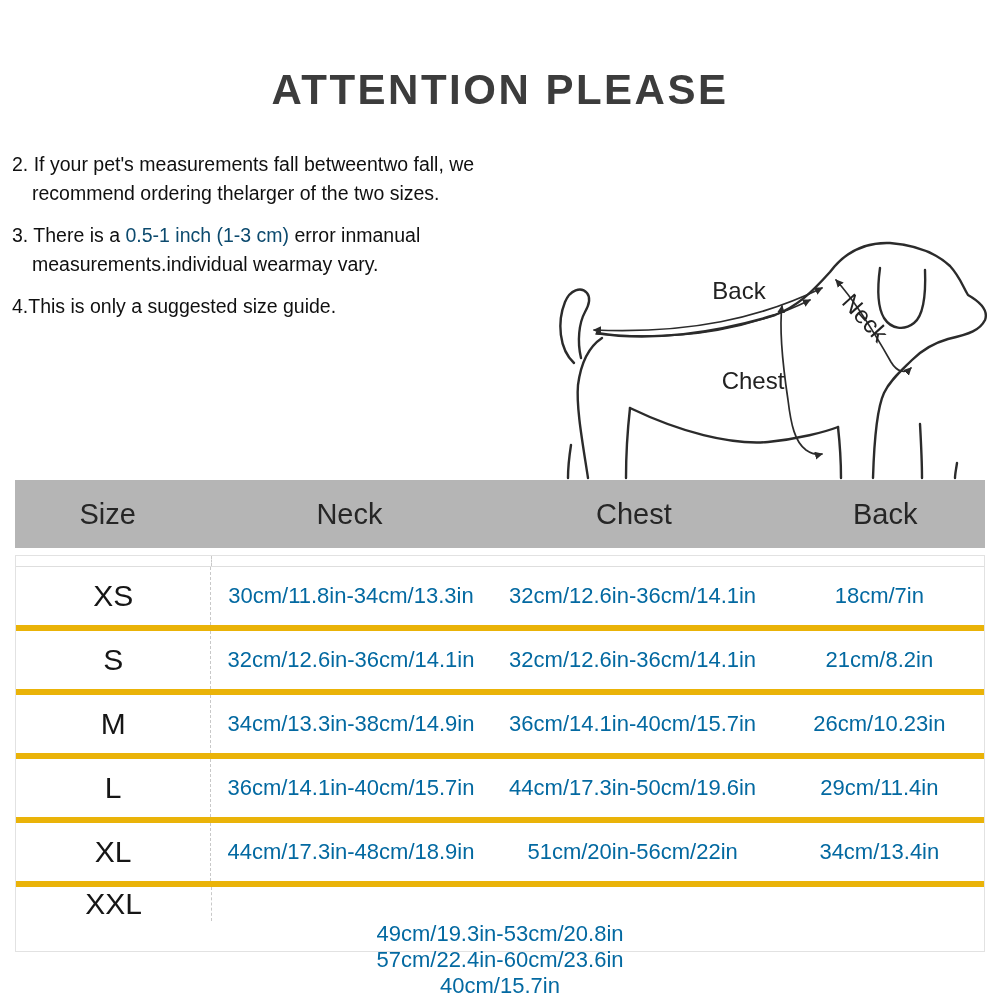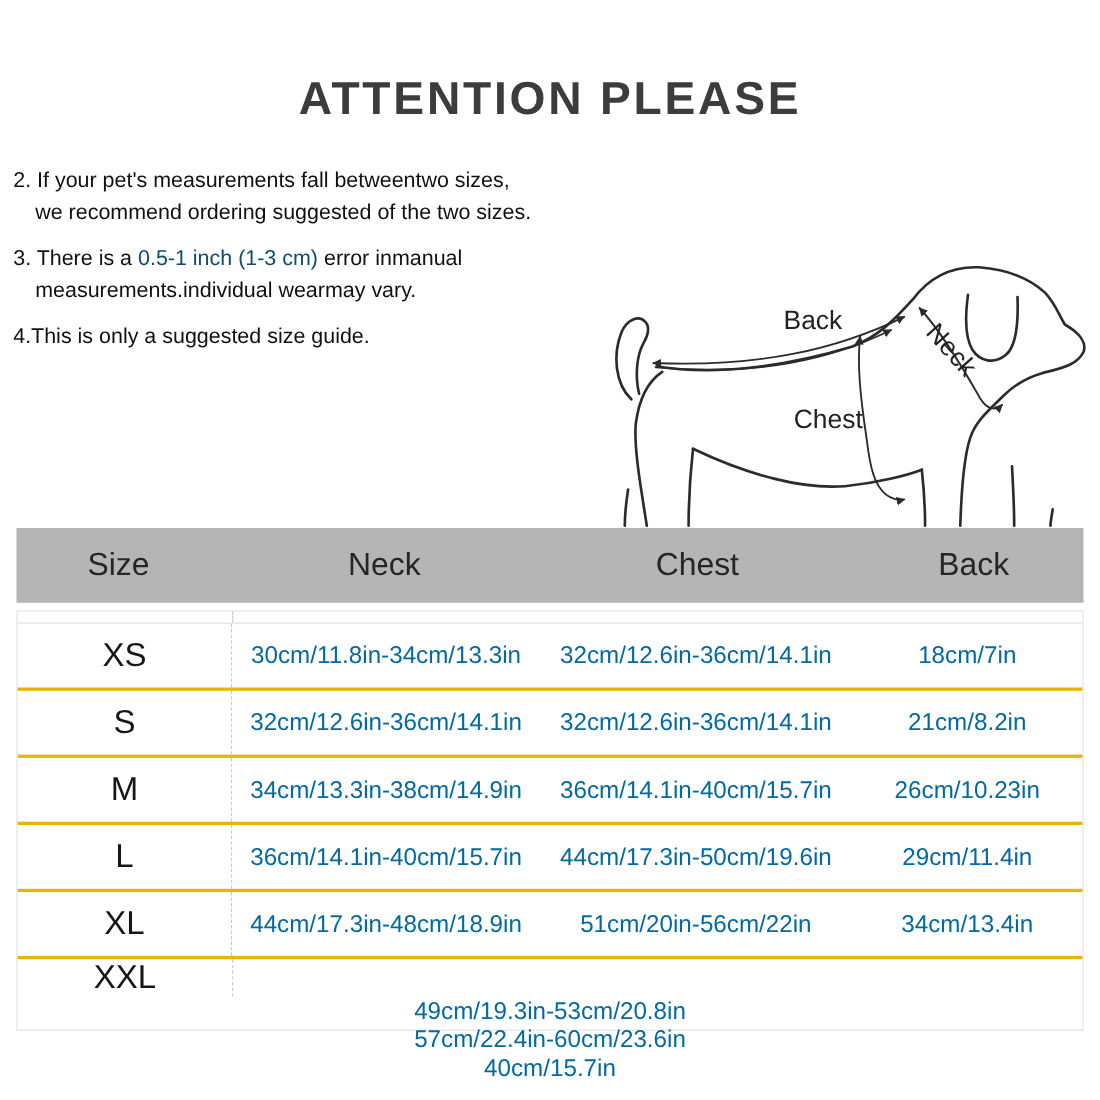--- a/index.html
+++ b/index.html
@@ -24,42 +24,42 @@
   }
   
   .chart{position:absolute;left:15px;top:480px;width:970px;}
   .thead{
     display:flex;align-items:center;height:68px;background:#b5b5b5;color:#262626;gap:16px;
   }
   .thead .hcell{font-size:29px;text-align:center;}
   .tbody{margin-top:7px;border:1px solid #e2e2e2;background:#ffffff;}
   .spacer-row{height:10px;border-bottom:1px solid #dedede;}
   .spacer-row .size{height:100%;}
-  .trow{display:flex;align-items:center;height:58px;border-bottom:3px solid #eab308;}
+  .trow{display:flex;align-items:center;height:58px;border-bottom:6px solid #eab308;}
   .trow:last-child{height:64px;border-bottom:none;flex-direction:column;}
   .cell{text-align:center;}
   .c1{width:195px;}
   .c2{width:280px;}
   .c3{width:285px;}
   .c4{width:210px;}
   .size{
     width:195px;align-self:stretch;display:flex;align-items:center;justify-content:center;
     border-right:1px dashed #c8c8c8;font-size:30px;color:#161616;
   }
   .val{font-size:22px;color:#0369a1;}
 </style>
 </head>
 <body>
 
 <div class="page">
 
   <h1 class="title">ATTENTION PLEASE</h1>
 
   <div class="notes">
-    <p class="note"><span>2. </span><span>If your pet's measurements fall betweentwo sizes, we recommend ordering suggested of the two sizes.</span></p>
+    <p class="note"><span>2. </span><span>If your pet's measurements fall betweentwo fall, we recommend ordering thelarger of the two sizes.</span></p>
     <p class="note"><span>3. </span><span>There is a </span><span class="red">0.5-1 inch (1-3 cm)</span><span> error inmanual measurements.individual wearmay vary.</span></p>
     <p class="note"><span>4.</span><span>This is only a suggested size guide.</span></p>
   </div>
 
   <div class="dog-wrap">
     <svg width="460" height="250" viewBox="0 0 460 250">
       <defs>
         <marker id="arr" markerWidth="9" markerHeight="9" refX="7" refY="4" orient="auto" markerUnits="userSpaceOnUse">
           <path d="M0,0 L8,4 L0,8 Z" fill="#2b2b2b"></path>
         </marker>

